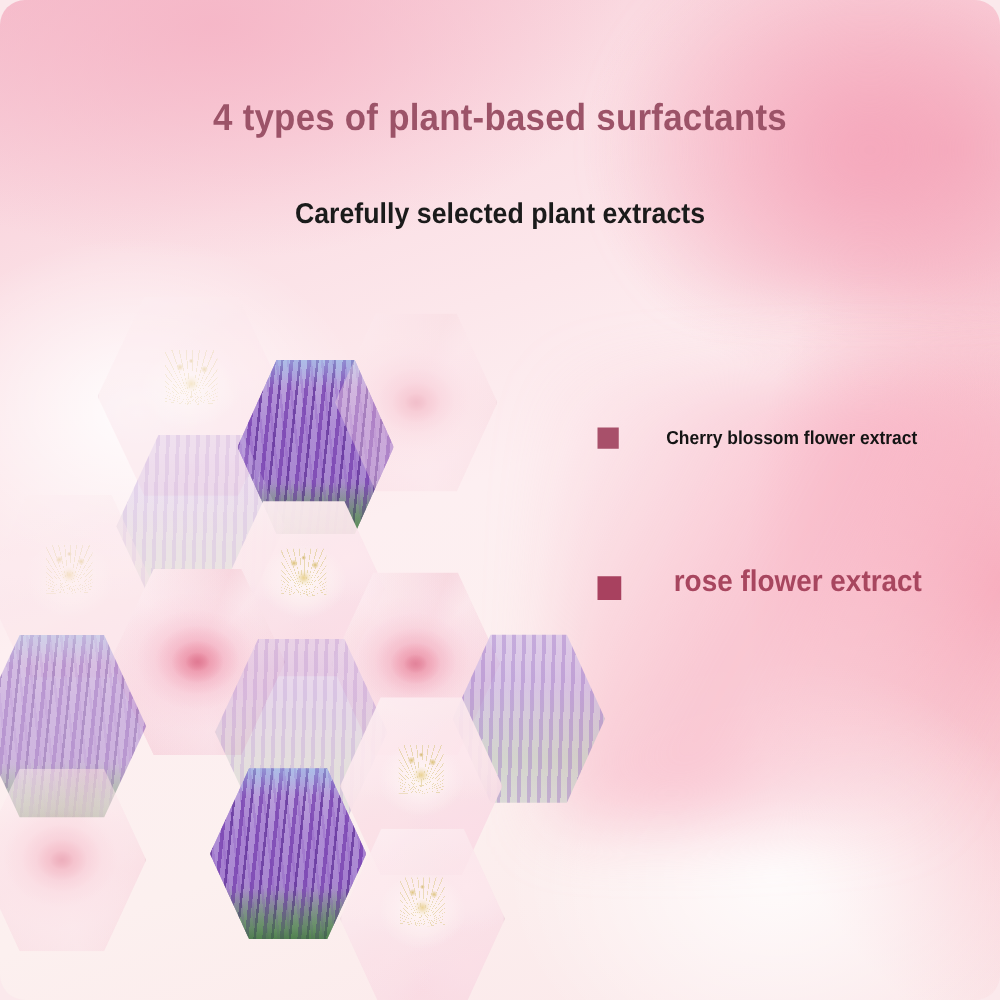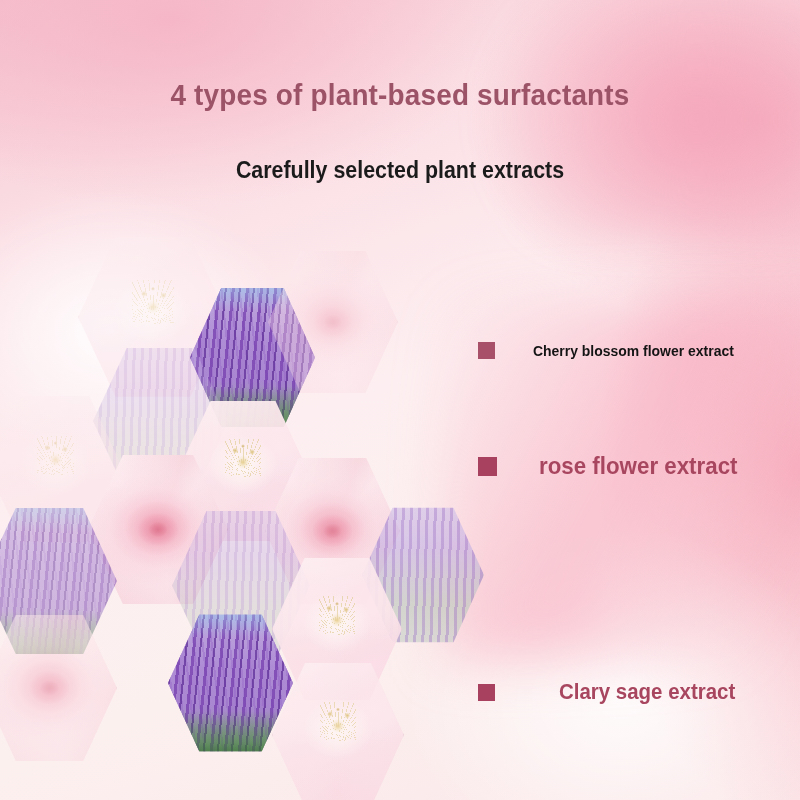--- a/index.html
+++ b/index.html
@@ -10,20 +10,21 @@
   }
   #stage{
     position:relative;width:800px;height:800px;overflow:hidden;
     background:
       radial-gradient(ellipse 260px 200px at 110px 330px, rgba(255,255,255,.92) 0%, rgba(255,255,255,0) 70%),
       radial-gradient(ellipse 300px 240px at 620px 700px, rgba(255,255,255,.80) 0%, rgba(255,255,255,0) 72%),
       radial-gradient(ellipse 420px 300px at 760px 120px, rgba(246,176,192,.85) 0%, rgba(246,176,192,0) 70%),
       radial-gradient(ellipse 300px 520px at 800px 470px, rgba(246,150,172,.70) 0%, rgba(246,150,172,0) 68%),
       radial-gradient(ellipse 460px 260px at 170px 20px, rgba(245,178,196,.80) 0%, rgba(245,178,196,0) 72%),
       linear-gradient(160deg,#f6c3d0 0%, #fbdfe5 22%, #fdeff1 48%, #fcf0ef 70%, #fbe7e9 100%);
+    border-radius: 20px;
   }
 
   
   .sheen{
     position:absolute;right:-60px;top:300px;width:420px;height:360px;
     background:linear-gradient(118deg, rgba(255,255,255,0) 0%, rgba(247,160,183,.55) 45%, rgba(255,255,255,0) 82%);
     filter:blur(26px);pointer-events:none;
   }
   .sheen2{
     position:absolute;right:-40px;top:-60px;width:360px;height:300px;
@@ -200,23 +201,19 @@
     </div>
 
   <div class="title">4 types of plant-based surfactants</div>
   <div class="subtitle">Carefully selected plant extracts</div>
 
   <div class="legend" id="legend">
       <div class="row" style="top: 342px;">
         <span class="bullet" style="width: 17px; height: 17px; background: rgb(168, 80, 106);"></span>
         <span class="rowtext" style="font-size: 15px; color: rgb(20, 20, 20); margin-left: 38px;">Cherry blossom flower extract</span>
       </div>
-      <div class="row" style="top: 452px;">
+      <div class="row" style="top: 452px; align-items: flex-end;">
         <span class="bullet" style="width: 19px; height: 19px; background: rgb(168, 65, 95);"></span>
         <span class="rowtext" style="font-size: 24px; color: rgb(168, 70, 95); margin-left: 42px;">rose flower extract</span>
       </div>
-      <div class="row" style="top: 679px;">
-        <span class="bullet" style="width: 17px; height: 17px; background: rgb(168, 65, 95);"></span>
-        <span class="rowtext" style="font-size: 22px; color: rgb(168, 70, 95); margin-left: 64px;">Clary sage extract</span>
-      </div>
     </div>
 
 </div>
 
 </body></html>

